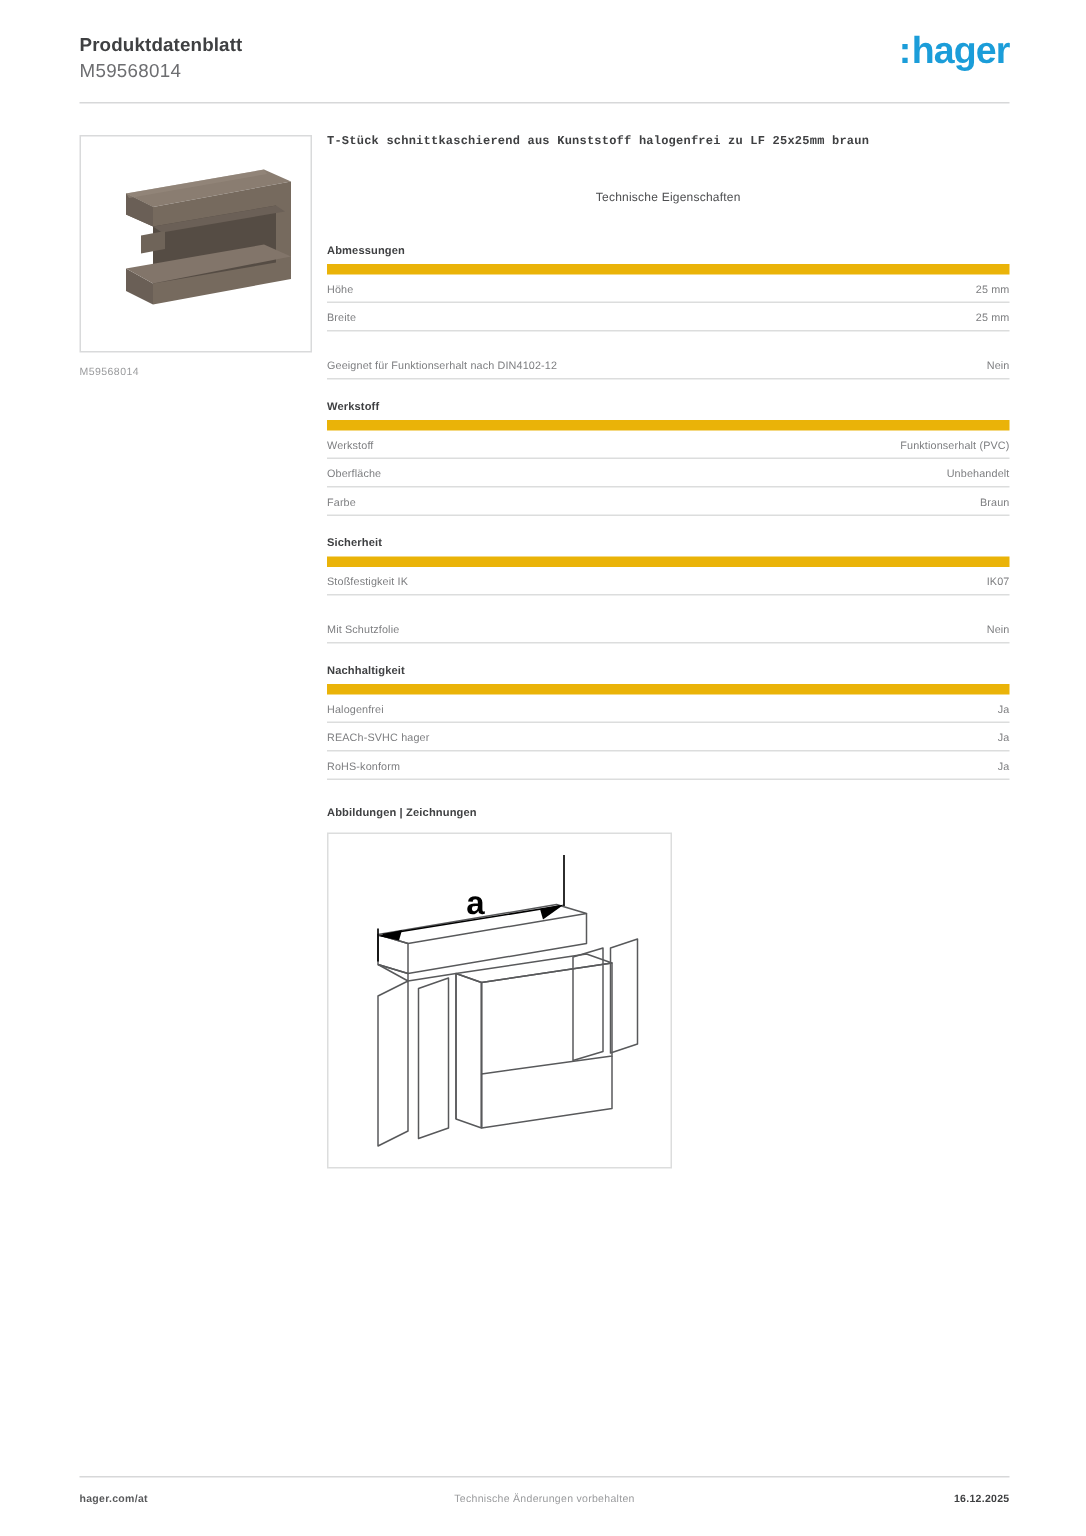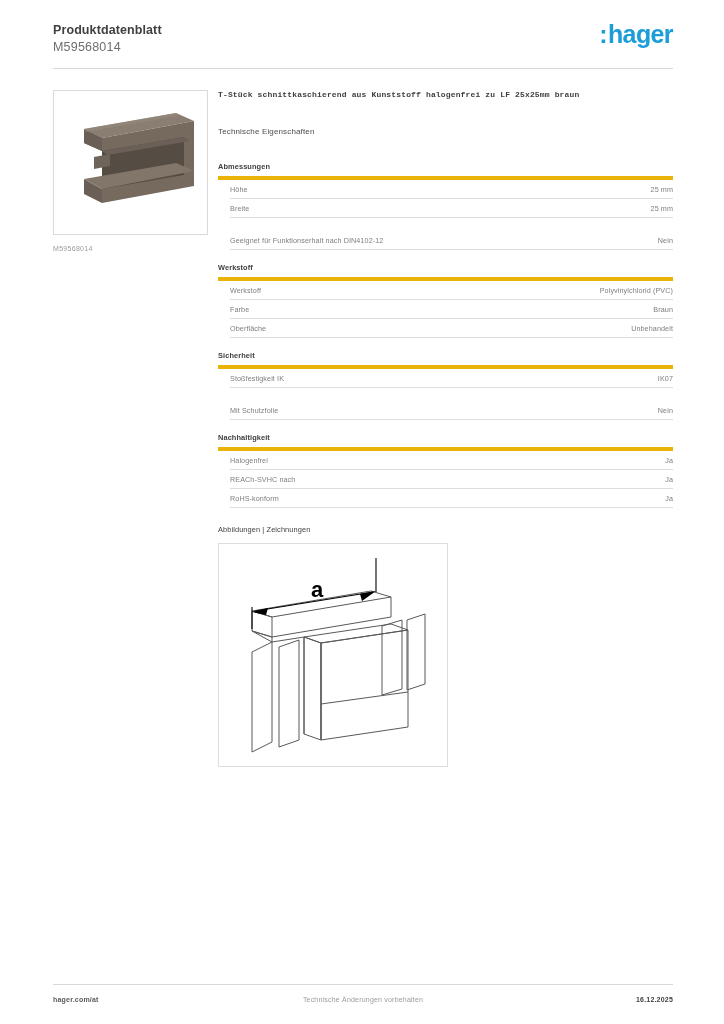--- a/index.html
+++ b/index.html
@@ -113,52 +113,52 @@
     margin-bottom: 27px;
     line-height: 1.3;
     font-family: Liberation Mono, monospace;
   }
 
   .section-title {
     font-size: 8px;
     color: #4d4e50;
     letter-spacing: 0.15px;
     margin-bottom: 26px;
+    text-align: center;
   }
 
   
   .spec-group { margin-bottom: 13px; }
 
   .spec-group-title {
     font-size: 7.4px;
     font-weight: bold;
     color: #3f4042;
     letter-spacing: 0.1px;
     padding-bottom: 5px;
-    border-bottom: 4px solid #eab308;
+    border-bottom: 7px solid #eab308;
   }
 
   .spec-row {
     display: flex;
     justify-content: space-between;
     align-items: baseline;
     padding: 5px 0 4px 0;
     border-bottom: 1px solid #dcdddd;
     font-size: 7.2px;
     color: #7d7e80;
     letter-spacing: 0.1px;
-    margin-left: 12px;
   }
   .spec-row .spec-label { text-align: left; }
   .spec-row .spec-value { text-align: left; white-space: nowrap; }
 
   
   .drawings-title {
     font-size: 7.4px;
-    font-weight: normal;
+    font-weight: bold;
     color: #3f4042;
     letter-spacing: 0.1px;
     margin-top: 17px;
     margin-bottom: 9px;
   }
   .drawing-box {
     width: 230px;
     height: 224px;
     border: 1px solid #dcdddd;
     background: #ffffff;
@@ -260,30 +260,30 @@
         <div class="spec-group">
           <div class="spec-row">
             <span class="spec-label">Geeignet für Funktionserhalt nach DIN4102-12</span>
             <span class="spec-value">Nein</span>
           </div>
         </div>
         <div class="spec-group">
           <div class="spec-group-title">Werkstoff</div>
           <div class="spec-row">
             <span class="spec-label">Werkstoff</span>
-            <span class="spec-value">Polyvinylchlorid (PVC)</span>
+            <span class="spec-value">Funktionserhalt (PVC)</span>
+          </div>
+          <div class="spec-row">
+            <span class="spec-label">Oberfläche</span>
+            <span class="spec-value">Unbehandelt</span>
           </div>
           <div class="spec-row">
             <span class="spec-label">Farbe</span>
             <span class="spec-value">Braun</span>
           </div>
-          <div class="spec-row">
-            <span class="spec-label">Oberfläche</span>
-            <span class="spec-value">Unbehandelt</span>
-          </div>
         </div>
         <div class="spec-group">
           <div class="spec-group-title">Sicherheit</div>
           <div class="spec-row">
             <span class="spec-label">Stoßfestigkeit IK</span>
             <span class="spec-value">IK07</span>
           </div>
         </div>
         <div class="spec-group">
           <div class="spec-row">
@@ -291,21 +291,21 @@
             <span class="spec-value">Nein</span>
           </div>
         </div>
         <div class="spec-group">
           <div class="spec-group-title">Nachhaltigkeit</div>
           <div class="spec-row">
             <span class="spec-label">Halogenfrei</span>
             <span class="spec-value">Ja</span>
           </div>
           <div class="spec-row">
-            <span class="spec-label">REACh-SVHC nach</span>
+            <span class="spec-label">REACh-SVHC hager</span>
             <span class="spec-value">Ja</span>
           </div>
           <div class="spec-row">
             <span class="spec-label">RoHS-konform</span>
             <span class="spec-value">Ja</span>
           </div>
         </div>
       </div>
 
     <div class="drawings-title">Abbildungen | Zeichnungen</div>

